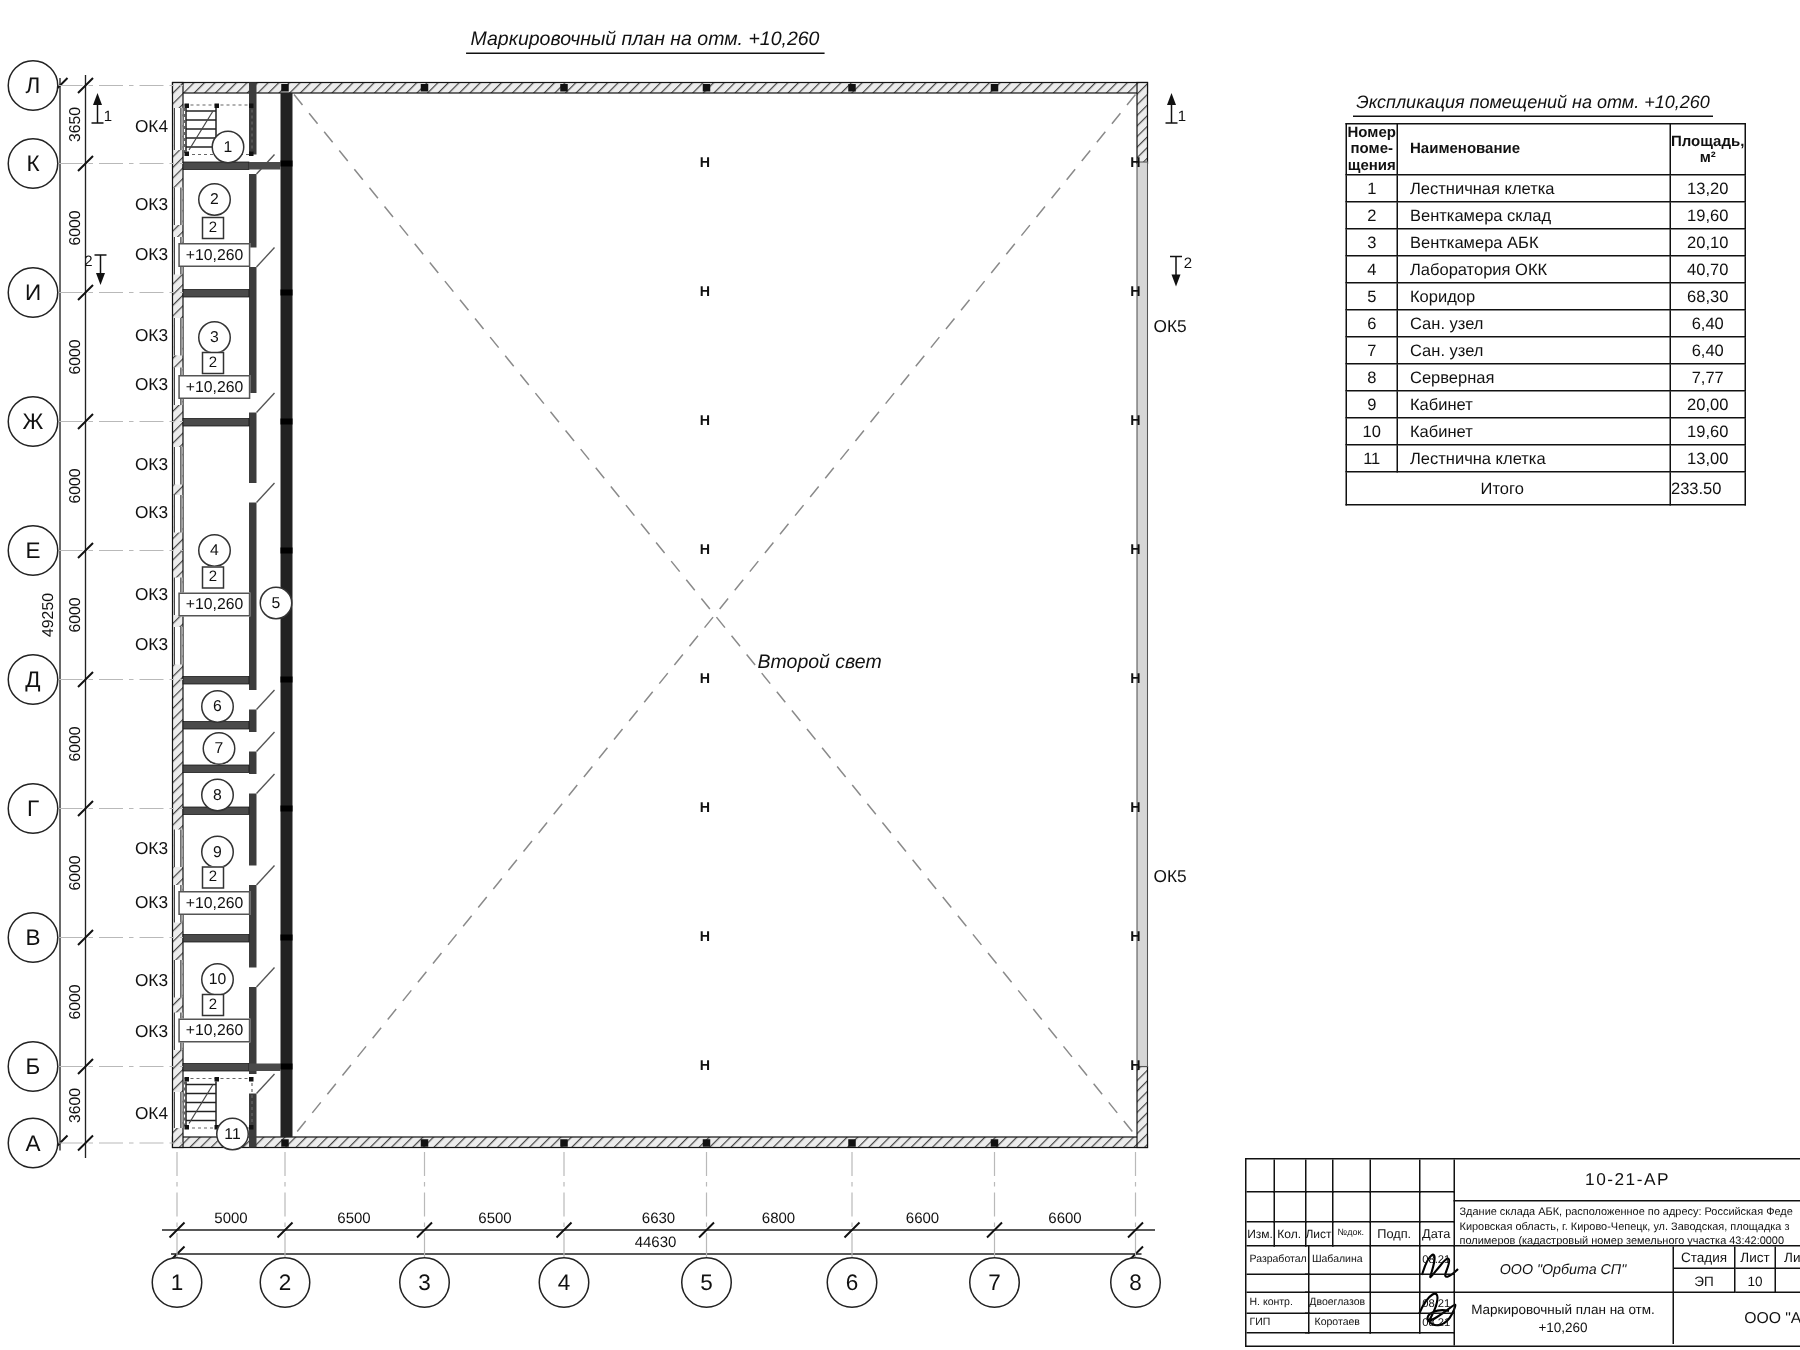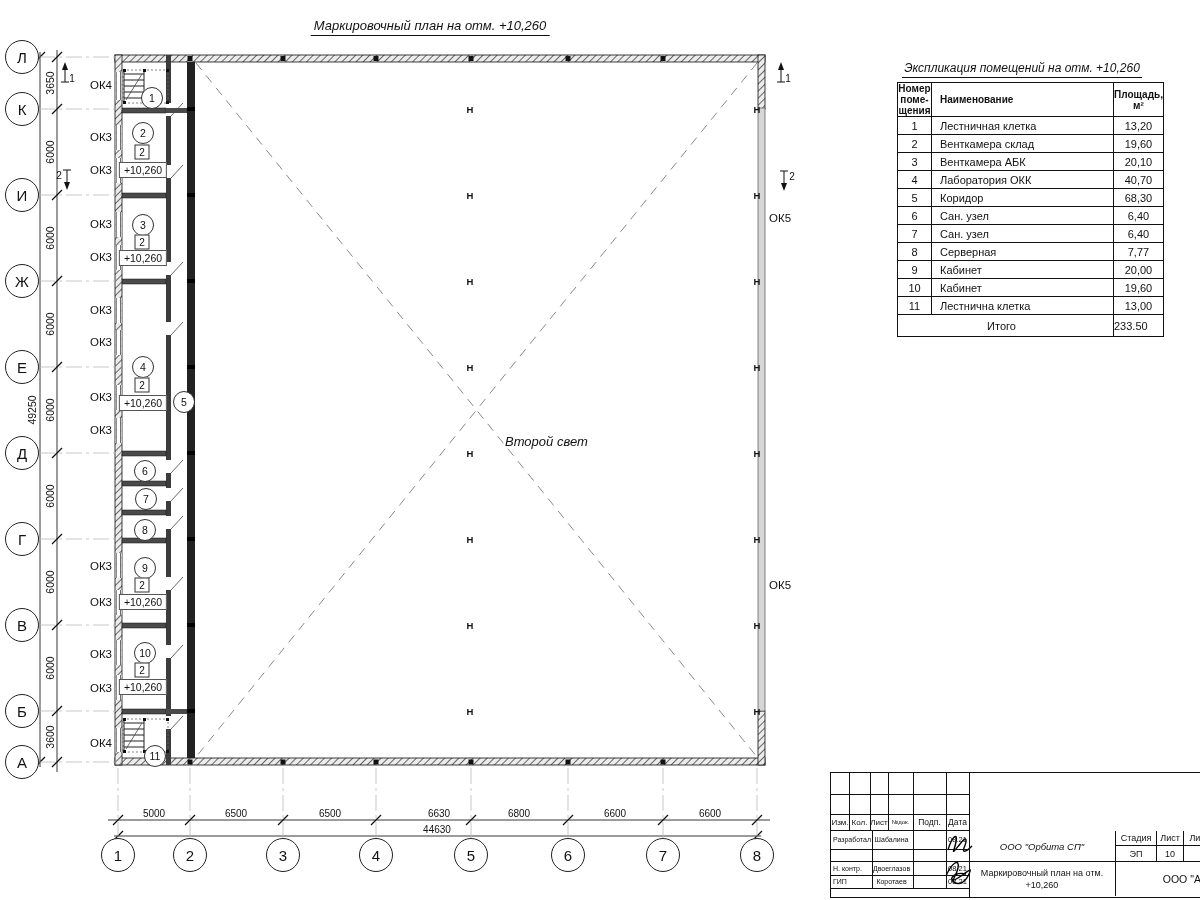--- a/index.html
+++ b/index.html
@@ -439,20 +439,28 @@
     <tfoot>
       <tr>
         <td colspan="2" class="total-label">Итого</td>
         <td class="total-value c2">233.50</td>
       </tr>
     </tfoot>
   </table>
 
   <div id="titleblock">
 
+    <div class="tb-cell tb-code" style="left:138px;top:0;width:232px;height:27px;border-right:none;">10-21-АР</div>
+    <div class="tb-cell" style="left:138px;top:28px;width:232px;height:29px;border-right:none;align-items:flex-start;justify-content:flex-start;">
+      <span class="tb-desc">
+        <span>Здание склада АБК, расположенное по адресу: Российская Феде</span><br>
+        <span>Кировская область, г. Кирово-Чепецк, ул. Заводская, площадка з</span><br>
+        <span>полимеров (кадастровый номер земельного участка 43:42:0000</span>
+      </span>
+    </div>
     <div class="tb-cell tb-org" style="left:138px;top:58px;width:146px;height:30px;">ООО "Орбита СП"</div>
     <div class="tb-cell tb-small" style="left:285px;top:58px;width:40px;height:14px;">Стадия</div>
     <div class="tb-cell tb-small" style="left:326px;top:58px;width:26px;height:14px;">Лист</div>
     <div class="tb-cell tb-small" style="left:353px;top:58px;width:40px;height:14px;">Листов</div>
     <div class="tb-cell tb-small" style="left:285px;top:73px;width:40px;height:15px;">ЭП</div>
     <div class="tb-cell tb-small" style="left:326px;top:73px;width:26px;height:15px;">10</div>
     <div class="tb-cell tb-small" style="left:353px;top:73px;width:40px;height:15px;">1</div>
     <div class="tb-cell tb-dtitle" style="left:138px;top:89px;width:146px;height:34px;border-bottom:none;">Маркировочный план на отм.
 +10,260</div>
     <div class="tb-cell tb-company" style="left:285px;top:89px;width:160px;height:34px;border-bottom:none;">ООО "Альянс</div>

